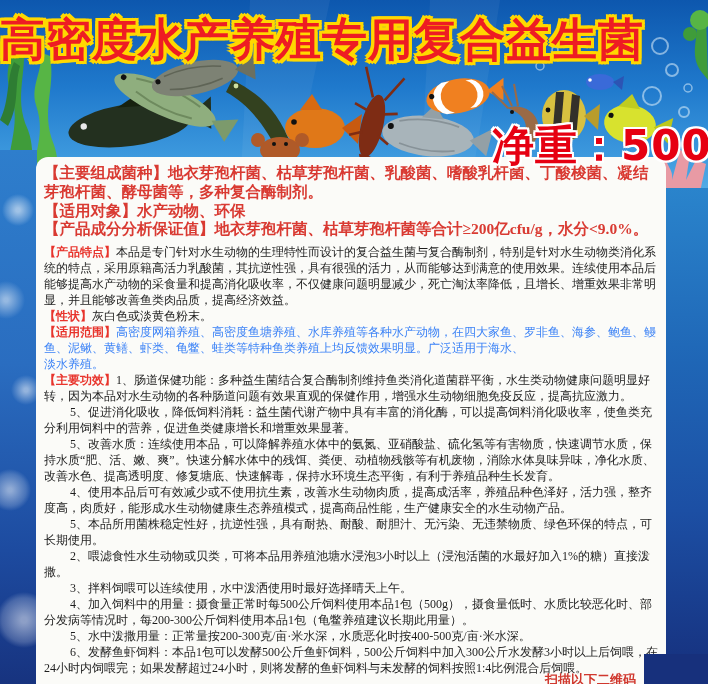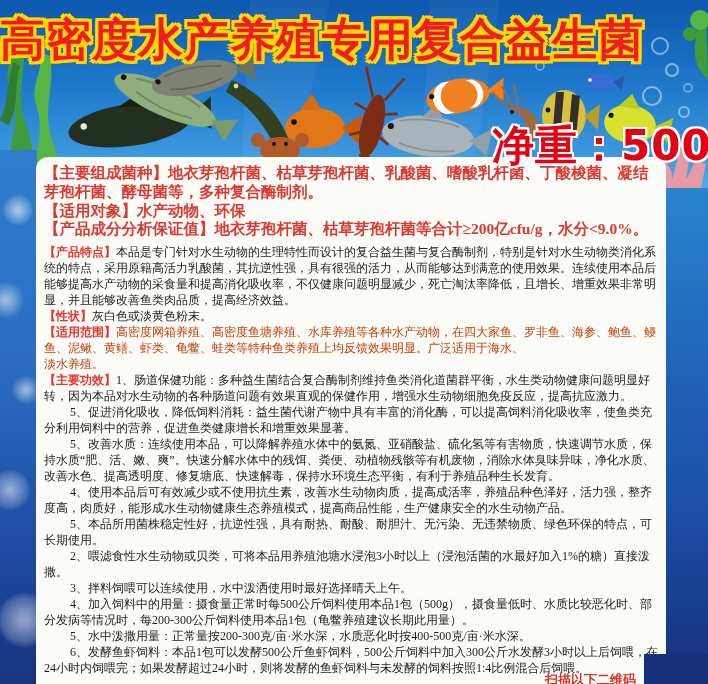--- a/index.html
+++ b/index.html
@@ -41,21 +41,21 @@
   
   #panel {
     position:absolute; left:36px; top:157px; width:630px; height:527px; z-index:4;
     background:#fbfbf8; border-radius:12px 12px 0 0; padding:7px 4px 0 8px;font-family:Liberation Serif, serif;
   }
   .red-lg { font-size:15.5px; line-height:18.8px; font-weight:600; color:#d93a32; }
   .red-lg .hdr { color:#d93a32; }
   .gap { height:5px; }
   .bp { font-size:12px; line-height:16px; color:#1d1d1d; }
   .bp .hdr { color:#e8342c; font-weight:600; }
-  .maroon { color:#c2410c; }
+  .maroon { color:#3b82f6; }
   .preline { white-space:pre-line; }
   .ind { text-indent:26px; }
   
   #qr-note { position:absolute; left:545px; top:671px; z-index:7; font-size:13px; font-weight:600; color:#d0382e; white-space:nowrap; }
   #navy-corner { position:absolute; right:0; bottom:0; width:64px; height:30px; background:#17307c; z-index:6; }
 </style>
 </head>
 <body>
 
 <div id="label">

